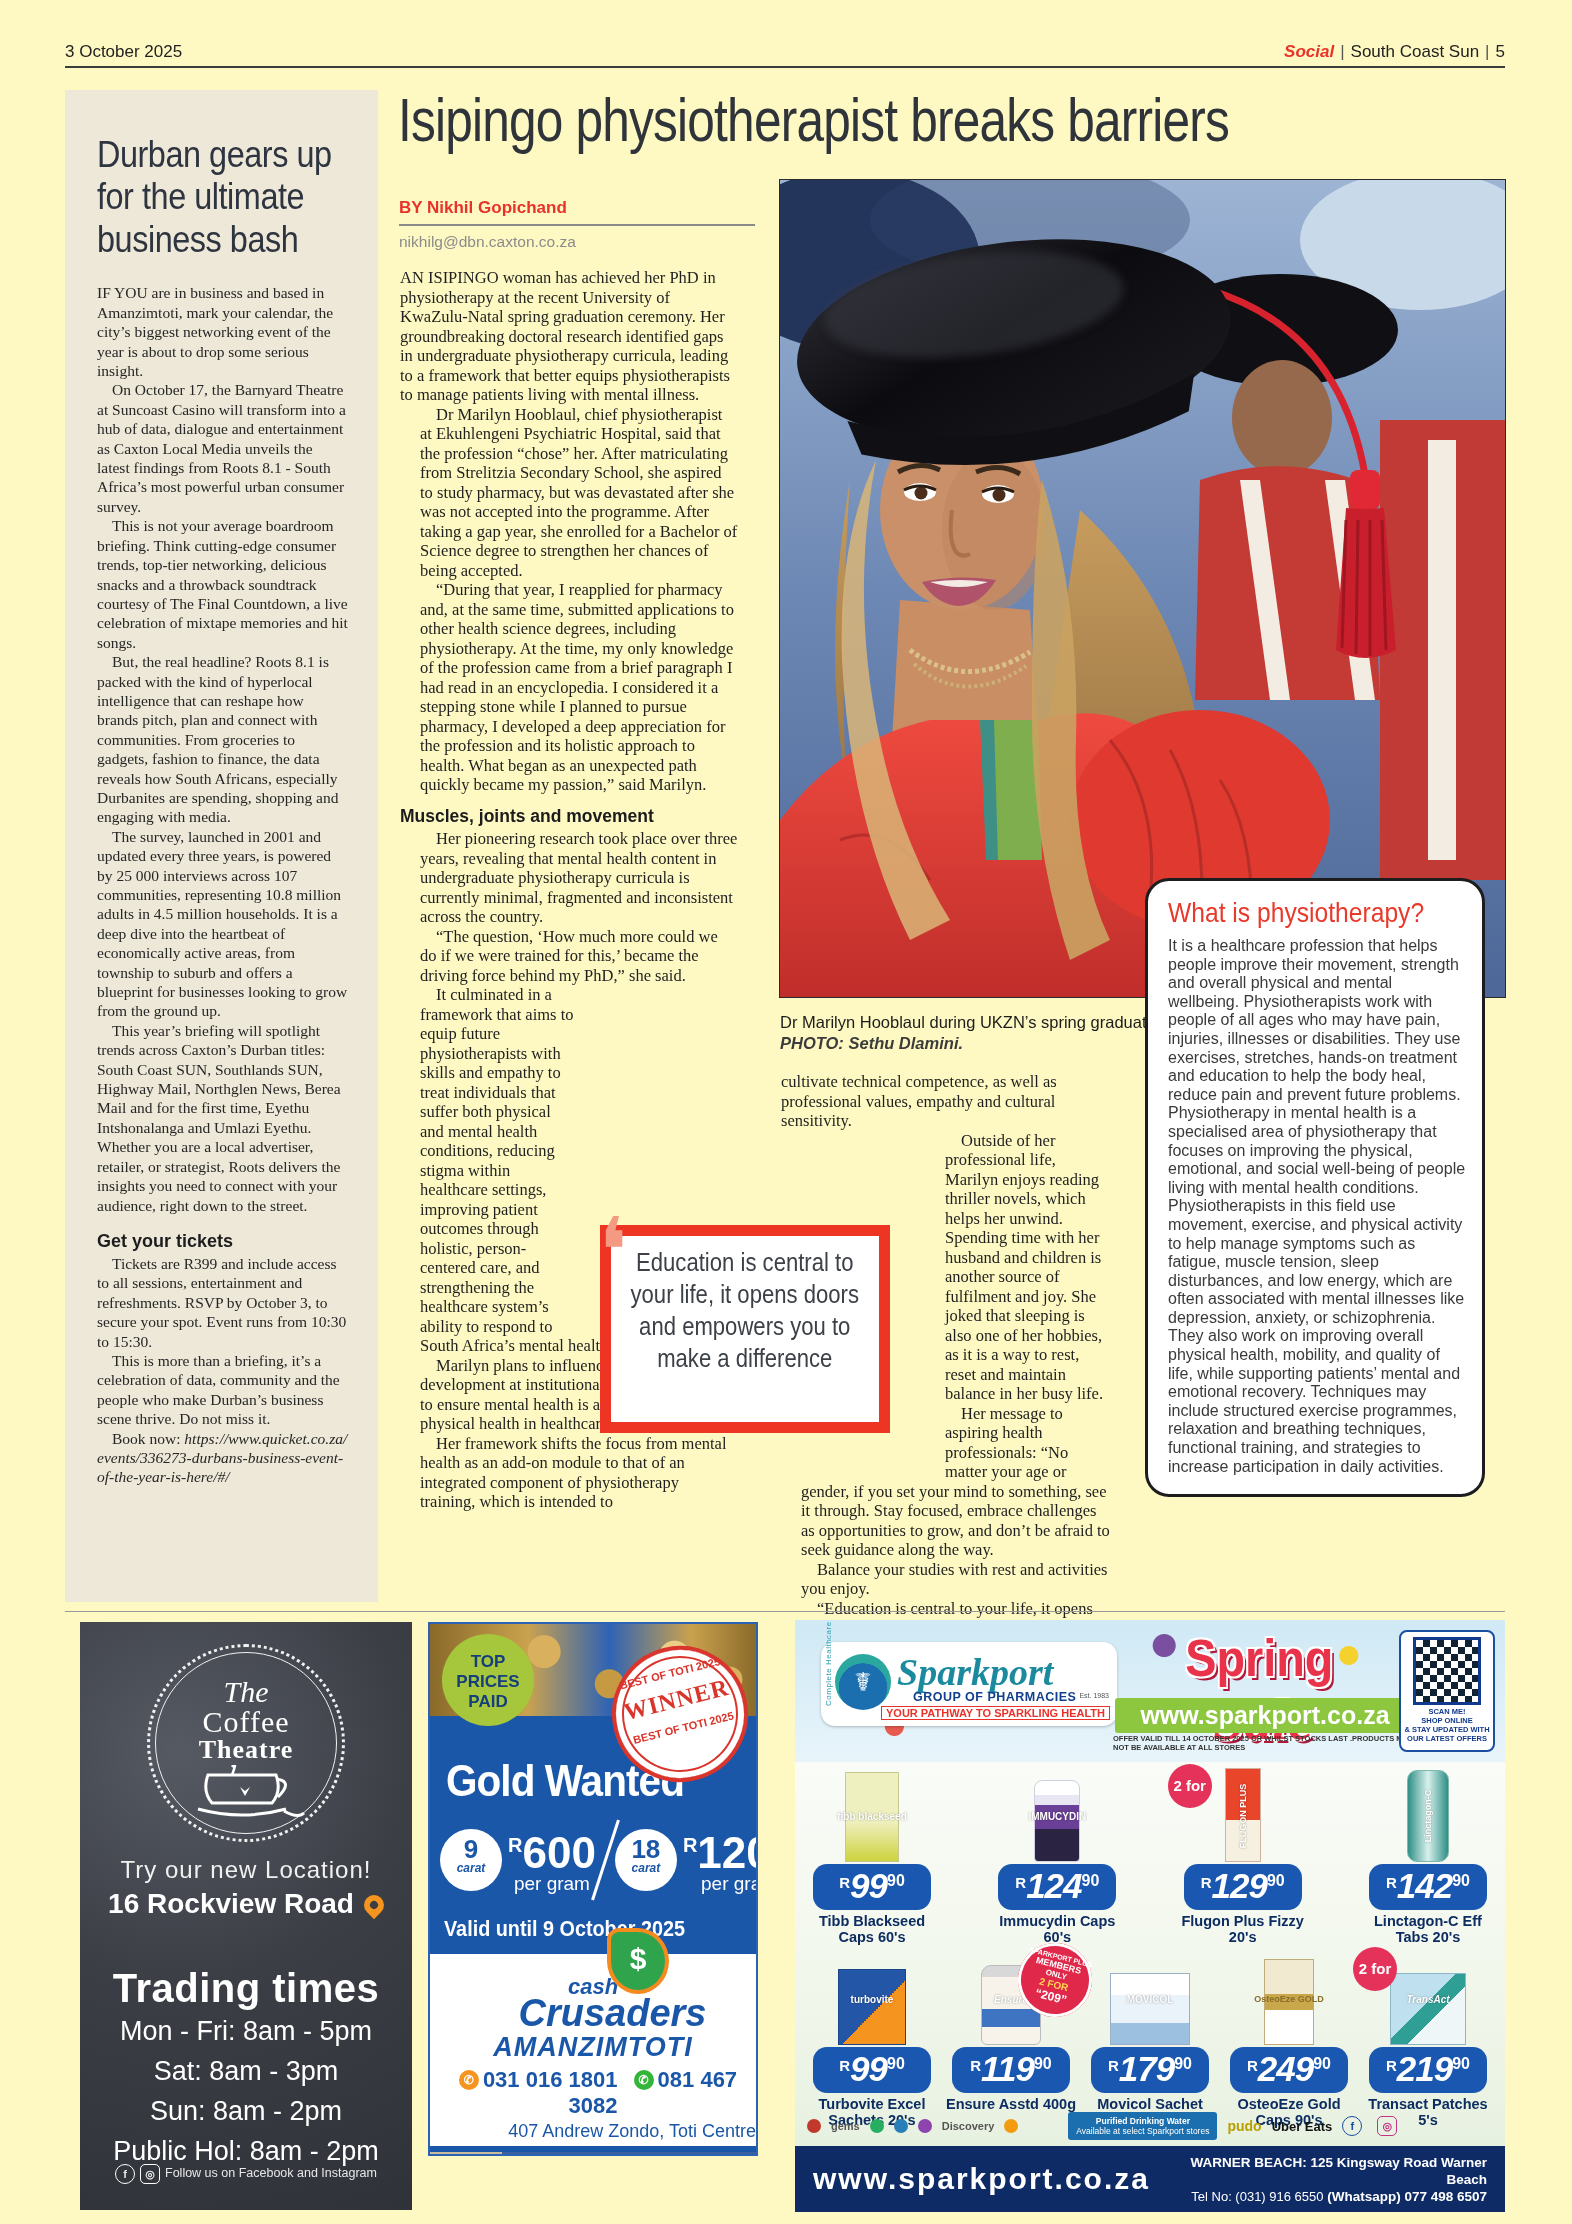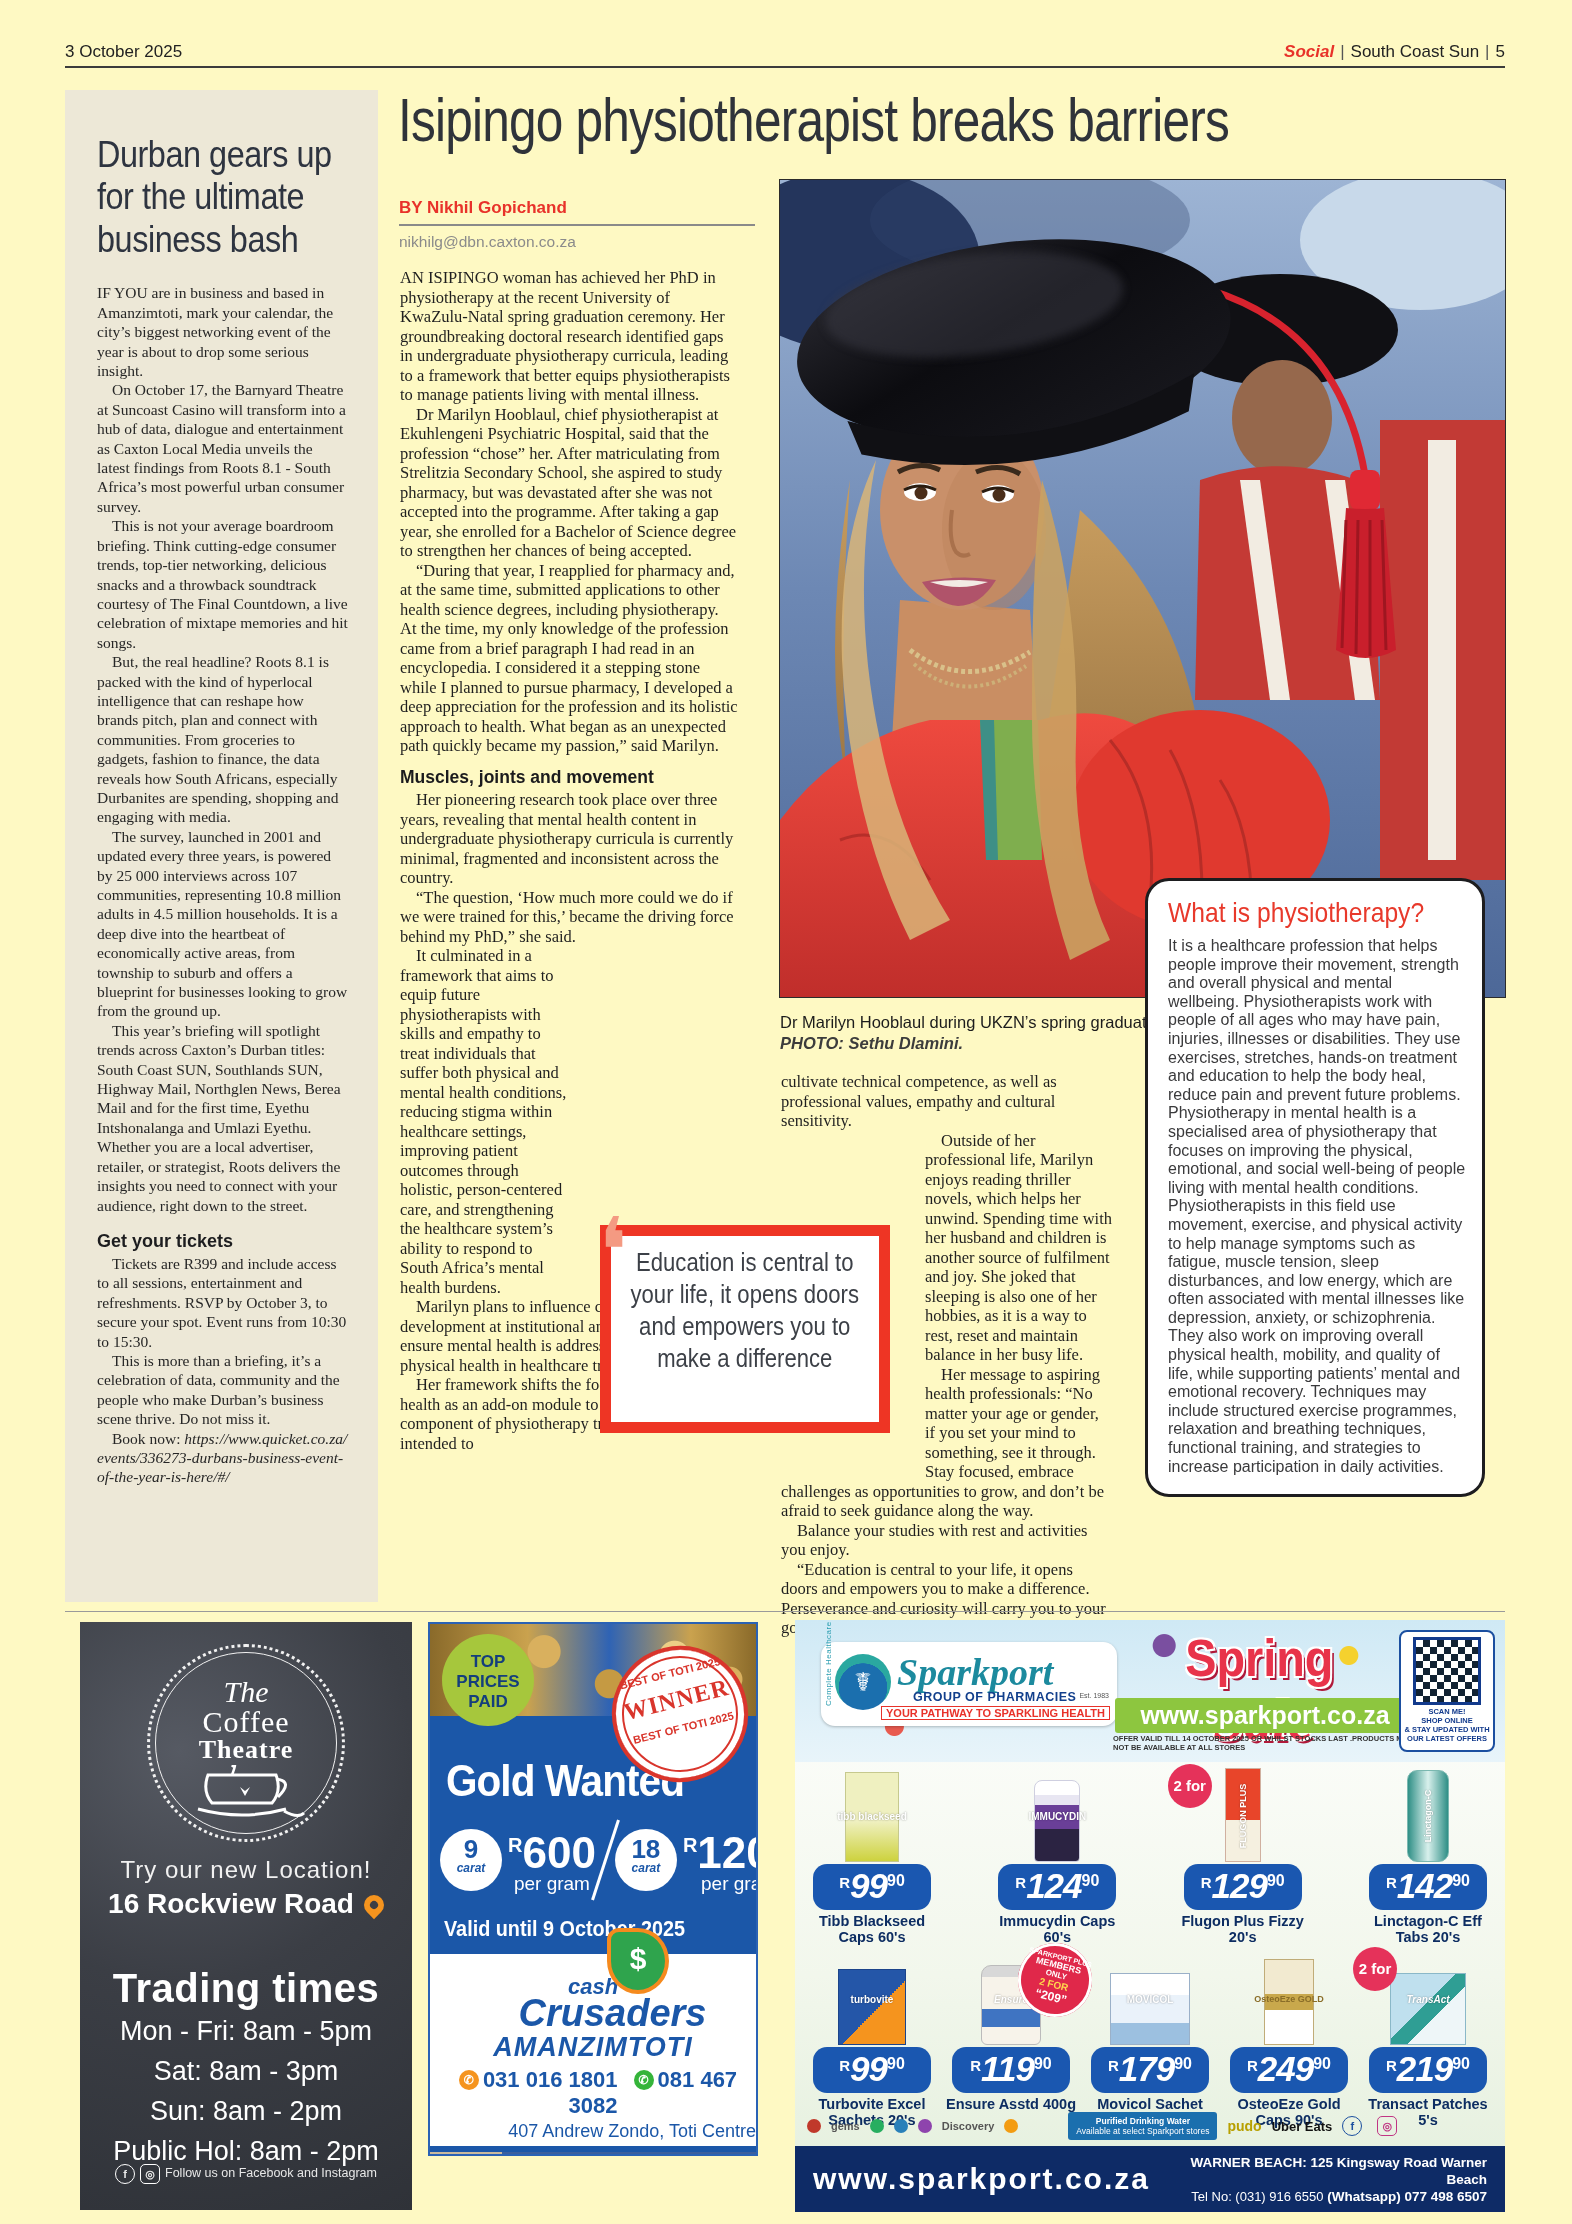--- a/index.html
+++ b/index.html
@@ -26,21 +26,21 @@
   .headline{left:398px;top:84px;width:1350px;font-size:62px;font-weight:400;color:#2f333a;
             letter-spacing:-1px;transform:scaleX(.8);transform-origin:0 0;white-space:nowrap;}
   .byline{left:399px;top:198px;font-size:17px;font-weight:bold;color:#e8322a;}
   .byline-rule{left:399px;top:224px;width:356px;height:2px;background:#8a8a8a;}
   .email{left:399px;top:233px;font-size:15.5px;color:#8b8b8b;}
   
   .col{font-family:"Liberation Serif",serif;font-size:16.5px;line-height:19.5px;color:#1f1f1f;}
   .col1{left:400px;top:268px;width:338px;}
   .col2{left:781px;top:1072px;width:332px;}
   .col p{margin:0;}
-  .col p.ind{text-indent:16px;}
+  .col p.ind{text-indent:16px;margin-left:20px;}
   .col .subhead{margin:12px 0 3px 0;font-family:"Liberation Sans",sans-serif;font-size:17.5px;font-weight:bold;color:#1b1b1d;}
   .wrap-r{float:right;width:152px;height:260px;margin:78px 0 0 12px;}
   .wrap-l{float:left;width:132px;height:260px;margin:78px 12px 0 0;}
   
   .photo{left:780px;top:180px;width:725px;height:817px;outline:1px solid #2b2b2b;overflow:hidden;}
   .caption{left:780px;top:1012px;width:480px;font-size:16.5px;line-height:21px;color:#1c1c1c;}
   .caption i{font-weight:bold;color:#3c3c3c;}
   
   .pq{left:600px;top:1225px;width:290px;height:208px;background:#fff;border:11px solid #ee3524;box-sizing:border-box;z-index:5;}
   .pq .qmark{position:absolute;left:-13px;top:-14px;font-size:92px;line-height:60px;color:#f49a82;

